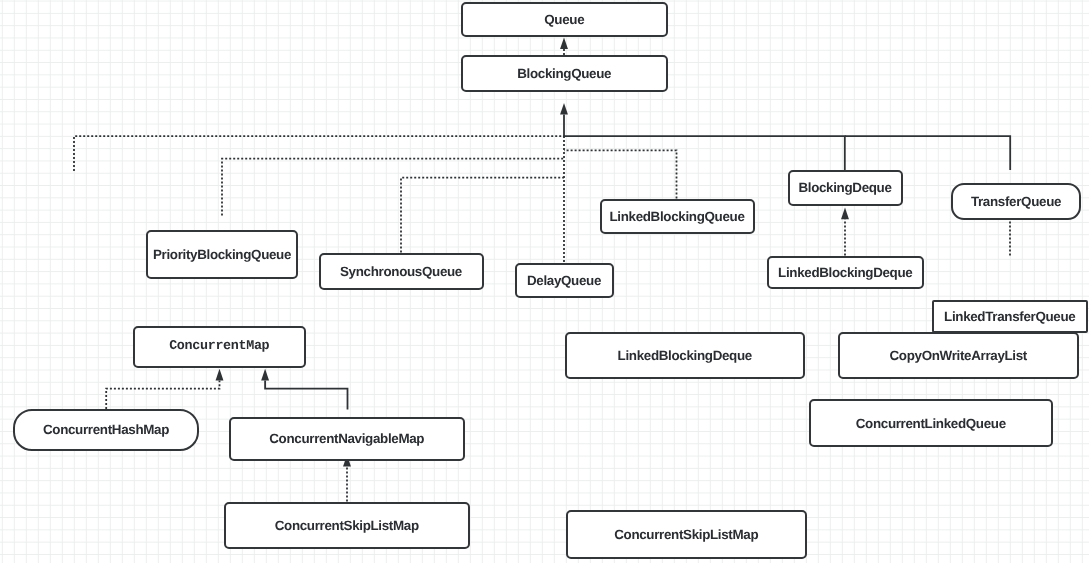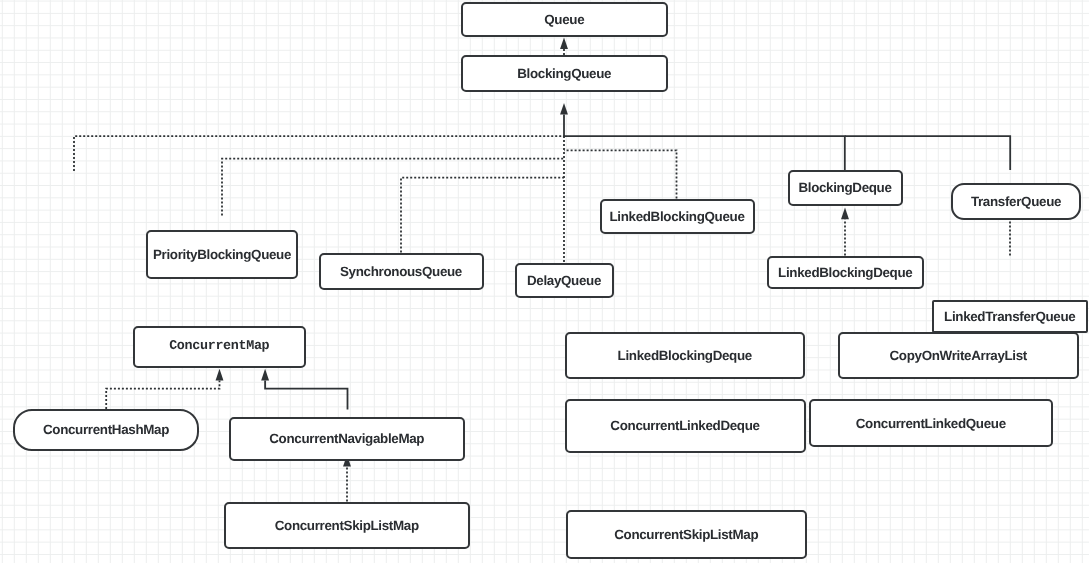--- a/index.html
+++ b/index.html
@@ -116,23 +116,20 @@
       </div>
       <div class="node" style="left: 224px; top: 501.5px; width: 245.5px; height: 47px;">
         <span>ConcurrentSkipListMap</span>
       </div>
       <div class="node" style="left: 564.5px; top: 331.5px; width: 240.5px; height: 47px;">
         <span>LinkedBlockingDeque</span>
       </div>
       <div class="node" style="left: 837.5px; top: 331.5px; width: 241.5px; height: 47px;">
         <span>CopyOnWriteArrayList</span>
       </div>
-      <div class="node" style="left: 564.5px; top: 399px; width: 241px; height: 53.5px;">
-        <span>ConcurrentLinkedDeque</span>
-      </div>
       <div class="node" style="left: 809px; top: 399px; width: 243.5px; height: 48px; text-align: right;">
         <span>ConcurrentLinkedQueue</span>
       </div>
       <div class="node" style="left: 566px; top: 510px; width: 240.5px; height: 49px;">
         <span>ConcurrentSkipListMap</span>
       </div>
     </div>
 </div>
 
 </body></html>

